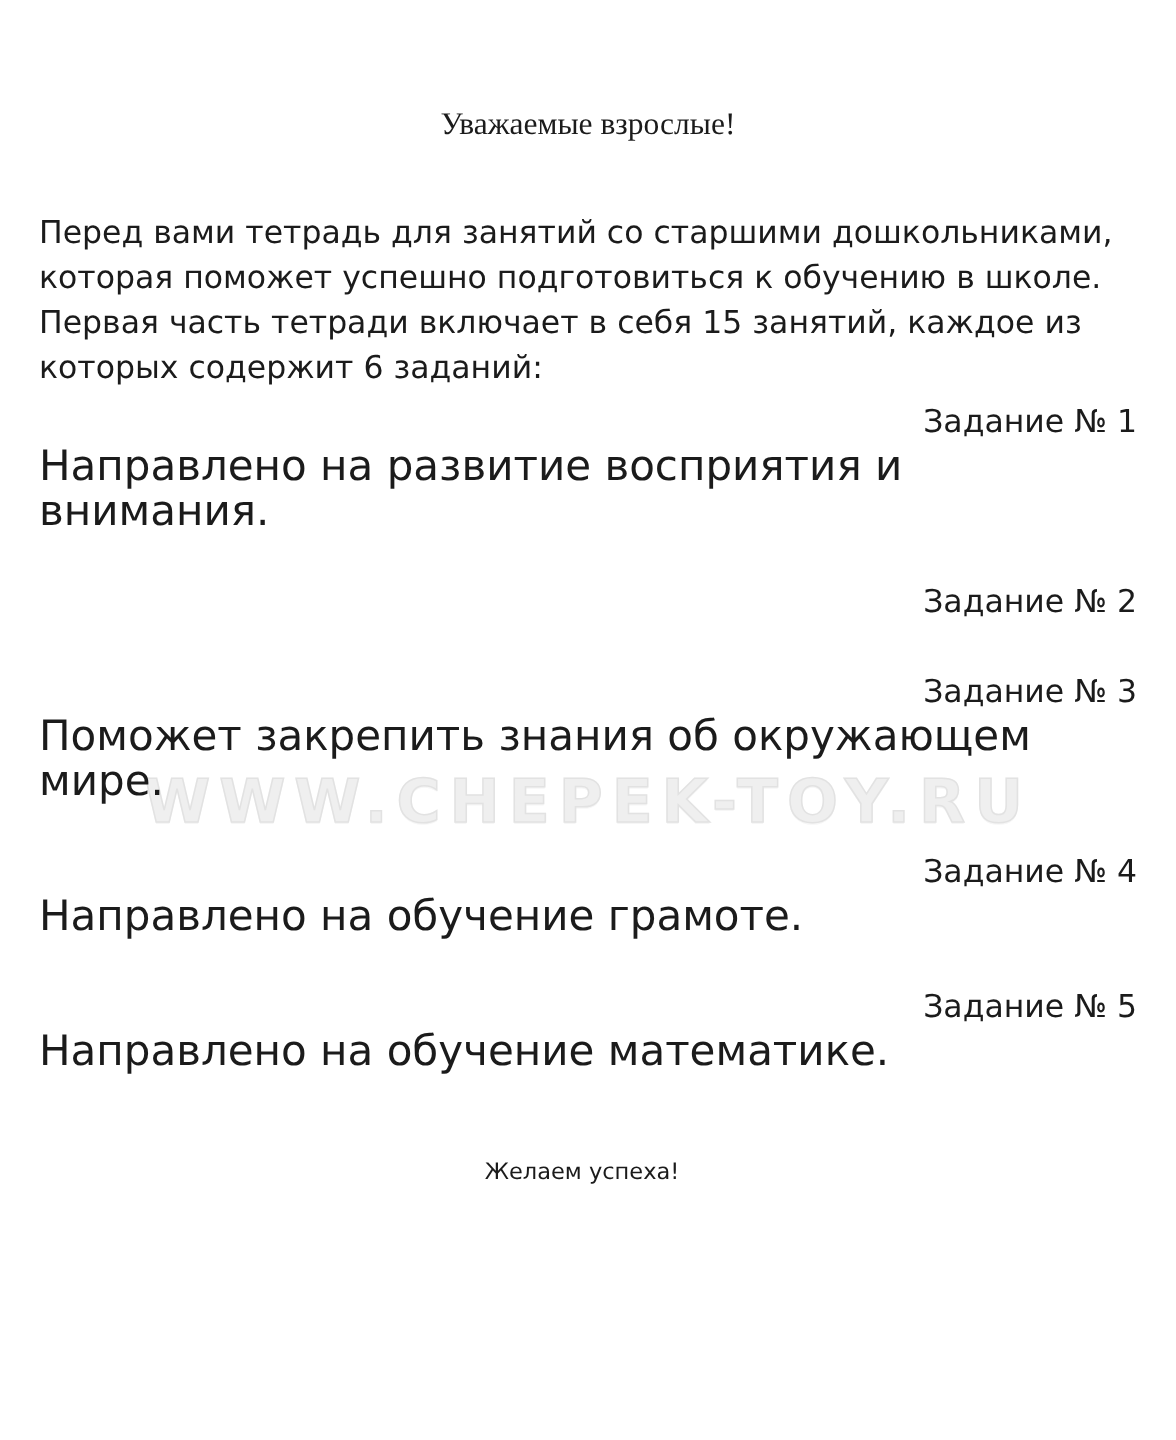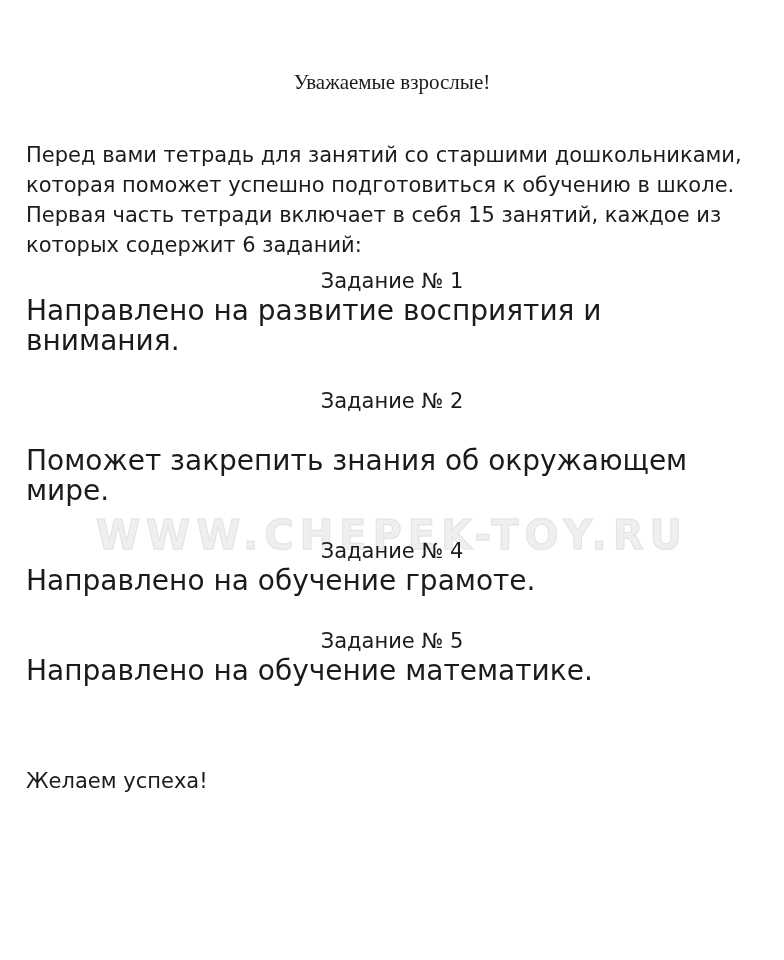--- a/index.html
+++ b/index.html
@@ -66,41 +66,41 @@
     margin: 0;
   }
   .intro .para-2 {
     margin-top: 0;
   }
 
   .task-block {
     margin-top: 20px;
   }
   .task-heading {
-    text-align: center;
+    text-align: right;
     font-size: 21px;
     line-height: 30px;
   }
   .task-desc {
     font-size: 28px;
     line-height: 30px;
   }
 
   .task-block.first {
     margin-top: 6px;
   }
   .task-block.gap {
     margin-top: 30px;
   }
 
   .closing {
-    text-align: left;
-    font-size: 21px;
+    text-align: center;
+    font-size: 15px;
     line-height: 30px;
-    margin-top: 80px;
+    margin-top: 50px;
     padding-right: 8px;
   }
 </style>
 </head>
 <body>
 
 <div class="page">
 
   <div class="watermark">WWW.CHEPEK-TOY.RU</div>
 
@@ -116,20 +116,21 @@
     <div class="task-block first">
       <div class="task-heading">Задание № 1</div>
       <div class="task-desc">Направлено на развитие восприятия и внимания.</div>
     </div>
 
     <div class="task-block gap">
       <div class="task-heading">Задание № 2</div>
     </div>
 
     <div class="task-block gap">
+      <div class="task-heading">Задание № 3</div>
       <div class="task-desc">Поможет закрепить знания об окружающем мире.</div>
     </div>
 
     <div class="task-block gap">
       <div class="task-heading">Задание № 4</div>
       <div class="task-desc">Направлено на обучение грамоте.</div>
     </div>
 
     <div class="task-block gap">
       <div class="task-heading">Задание № 5</div>

